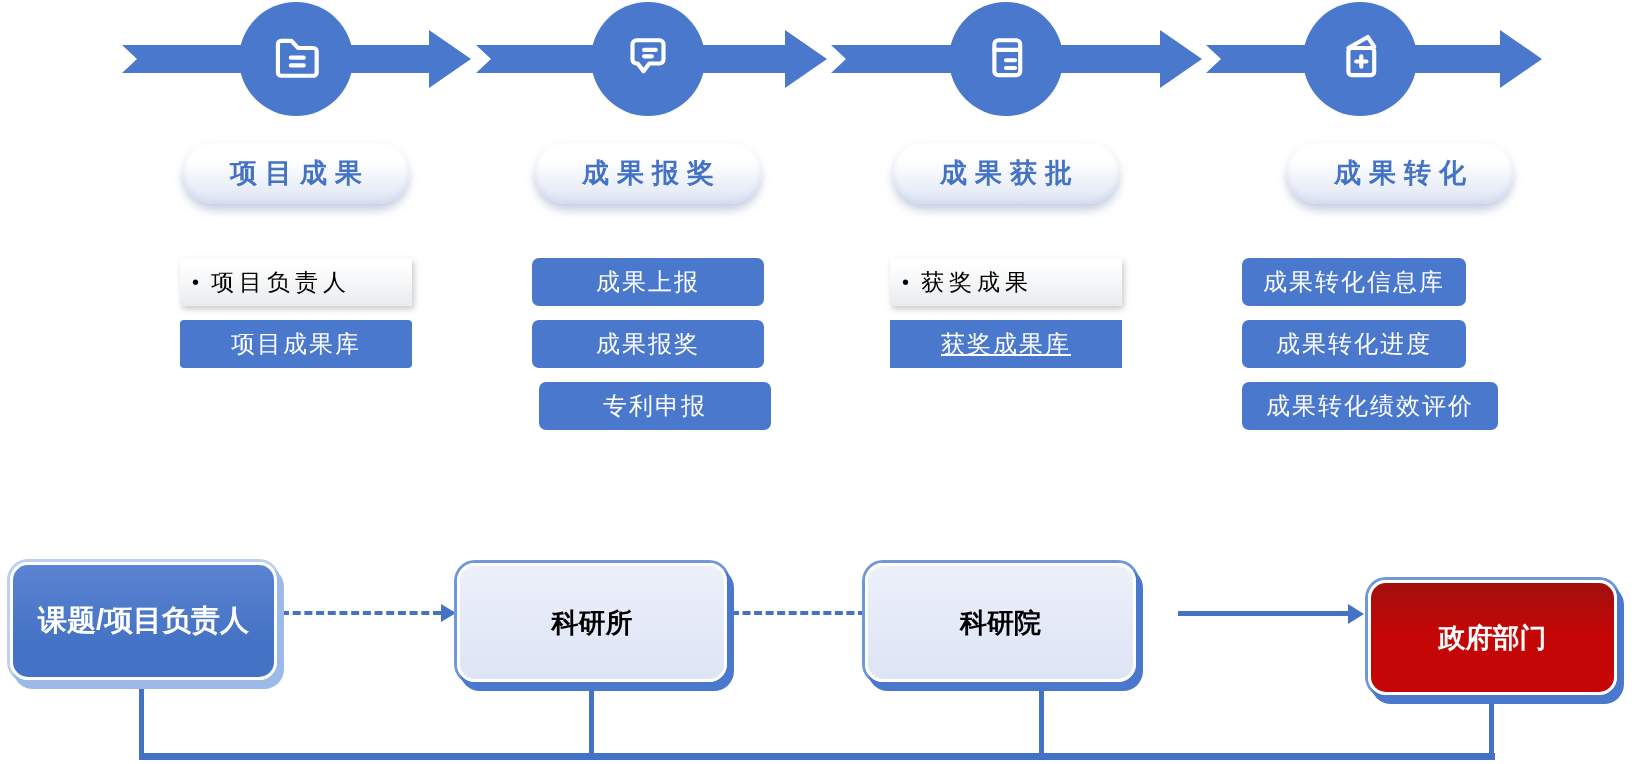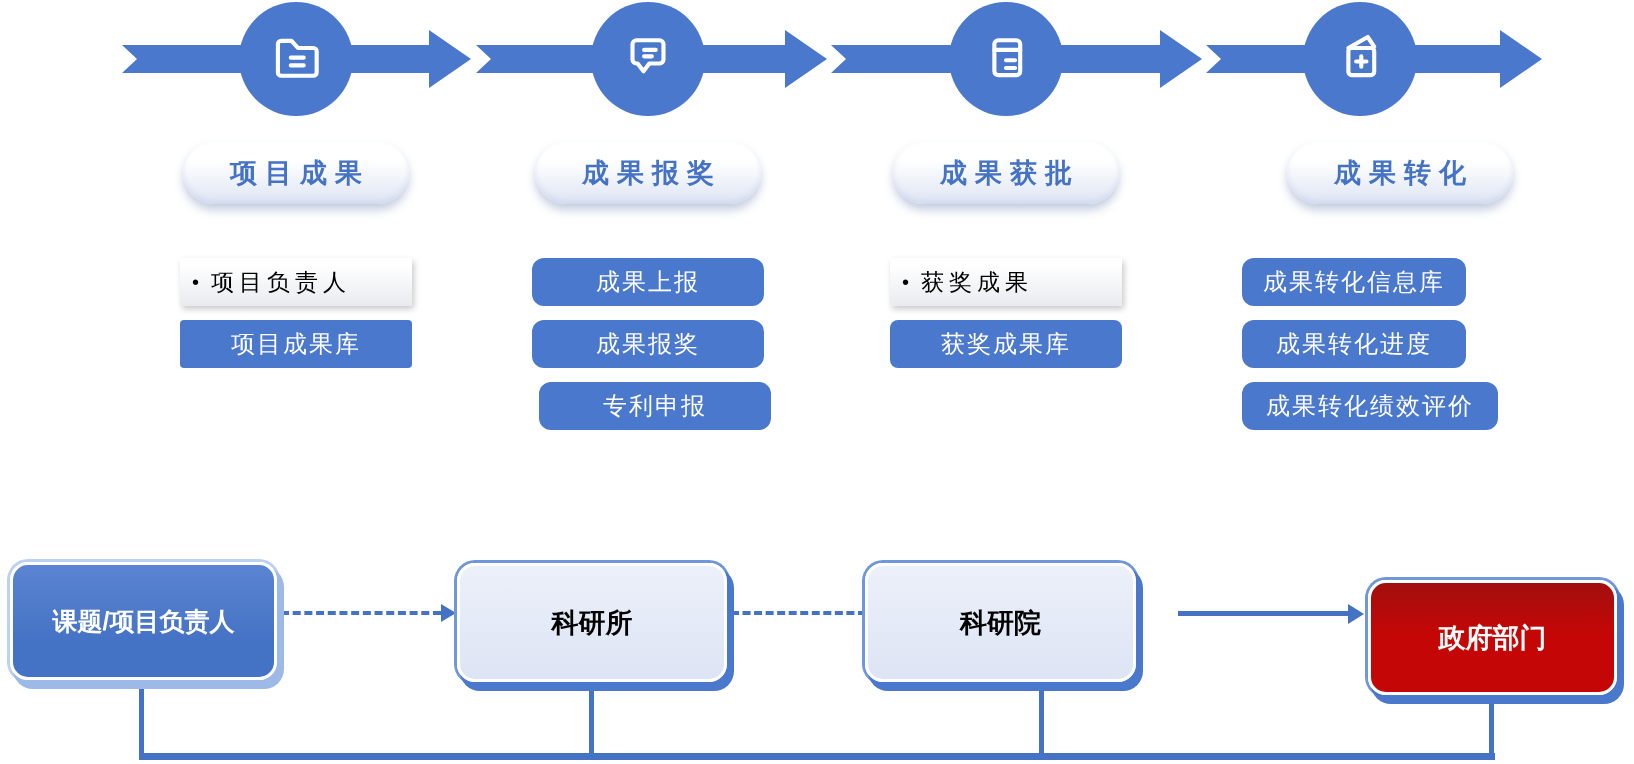--- a/index.html
+++ b/index.html
@@ -30,35 +30,35 @@
     box-shadow:0 6px 10px rgba(125,145,185,.45), inset 0 -3px 5px rgba(185,198,228,.35);
     display:flex;align-items:center;justify-content:center;
     color:#4472c4;font-weight:bold;font-size:27px;letter-spacing:8px;text-indent:8px;
   }
   
   .item{
     position:absolute;height:48px;display:flex;align-items:center;justify-content:center;
     font-size:24px;box-sizing:border-box;
   }
   .item-filled{
-    background:#4a78cc;color:#fff;border-radius:12px;letter-spacing:2px;
+    background:#4a78cc;color:#fff;border-radius:7px;letter-spacing:2px;
   }
   .item-plain{
     background:linear-gradient(180deg,#ffffff 15%,#e9ebef 100%);
     color:#000;border-radius:2px;justify-content:flex-start;padding-left:12px;
     box-shadow:2px 3px 6px rgba(0,0,0,.22);font-size:23px;letter-spacing:5px;
   }
   .item-plain .bullet{font-size:20px;margin-right:12px;letter-spacing:0;}
   
   .actor{
     position:absolute;border-radius:18px;border:3px solid #fff;box-sizing:border-box;
     display:flex;align-items:center;justify-content:center;font-weight:bold;z-index:2;
   }
   .actor-blue{
-    background:linear-gradient(180deg,#5b84d2 0%,#4472c4 70%);color:#fff;font-size:25px;
+    background:linear-gradient(180deg,#5b84d2 0%,#4472c4 70%);color:#fff;font-size:29px;
     box-shadow:5px 7px 0 2px #9db9e8, 0 0 0 3px #bcd0f2;
   }
   .actor-light{
     background:linear-gradient(180deg,#ecf0fa 0%,#dde4f4 100%);color:#000;font-size:27px;
     box-shadow:5px 7px 0 2px #4a78cc, 0 0 0 3px #6f97da;
   }
   .actor-red{
     background:linear-gradient(180deg,#a20f0f 0%,#c40606 45%);color:#fff;font-size:27px;
     box-shadow:5px 7px 0 2px #4a78cc, 0 0 0 3px #6f97da;
   }
@@ -137,21 +137,21 @@
       </svg>
     </span>
   </div>
   <div class="stage-pill" style="left:893px;">
     <span>成果获批</span>
   </div>
   <div class="item item-plain" style="left:890px;top:258px;width:232px;">
     <span class="bullet">•</span>
     <span>获奖成果</span>
   </div>
-  <div class="item item-filled" style="left:890px;top:320px;width:232px;border-radius:8px;">
+  <div class="item item-filled" style="left:890px;top:320px;width:232px;border-radius:0;text-decoration:underline;">
     <span>获奖成果库</span>
   </div>
 
   <div class="stage-circle" style="left:1303px;">
     <span>
       <svg viewBox="0 0 48 48">
         <rect class="icon-stroke" x="15" y="17" width="20" height="21" rx="2.5"></rect>
         <path class="icon-stroke" d="M15 17 L30 8.5 L35 16"></path>
         <path class="icon-stroke" d="M25 23.5 v8 M21 27.5 h8"></path>
       </svg>

